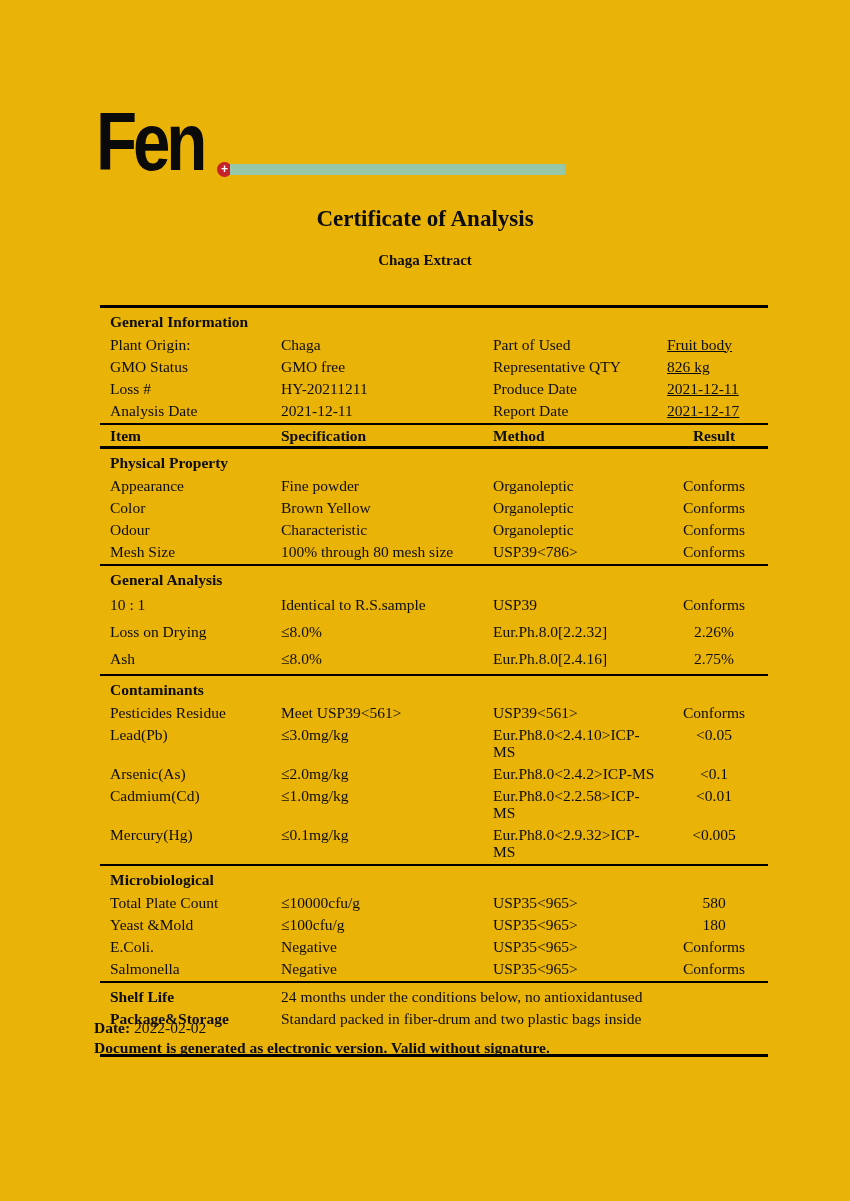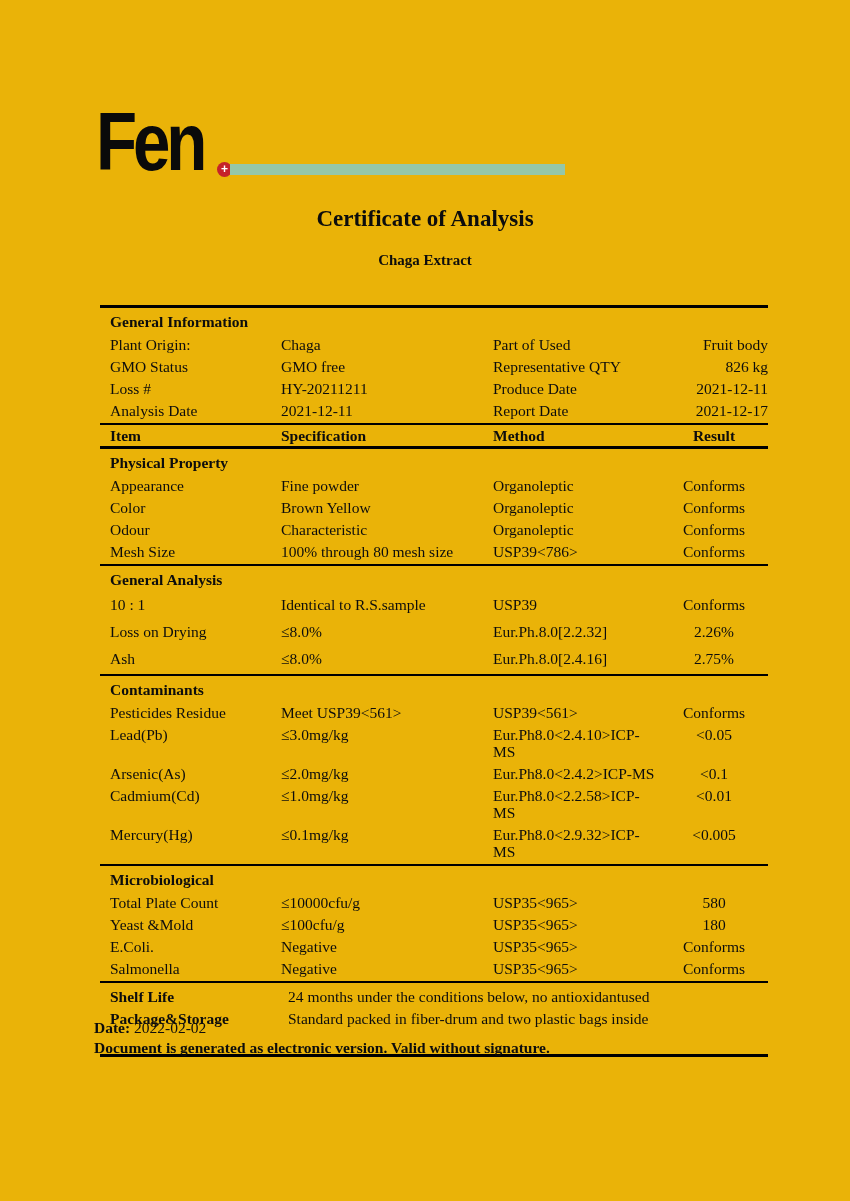--- a/index.html
+++ b/index.html
@@ -68,33 +68,32 @@
     font-weight:bold;
     padding:3px 0 3px 10px;
   }
   .row {
     display:grid;
     grid-template-columns:181px 212px 167px 108px;
     padding:2.5px 0;
   }
   .row .c1 { padding-left:10px; }
   .row .c4 { text-align:center; }
-  .row.ginfo .c4 { text-align:right; padding-left:7px; }
+  .row.ginfo .c4 { text-align:left; padding-left:7px;text-decoration:underline; }
   .sec.roomy .row { padding:5px 0; }
   .hdr-row {
     border-top:2px solid #000;
     border-bottom:3px solid #000;
     font-weight:bold;
   }
   .hdr-row .row { padding:2px 0; }
   .storage-row {
     display:grid;
     grid-template-columns:181px 1fr;
     padding:2.5px 0;
-    gap:7px;
   }
   .storage-row .lbl { font-weight:bold; padding-left:10px; }
   .sec.storage { padding-bottom:20px; }
 
   
   .footer {
     position:absolute; left:94px; top:1018px;
     font-size:15.5px; line-height:20px;
   }
   .footer .bold { font-weight:bold; }

